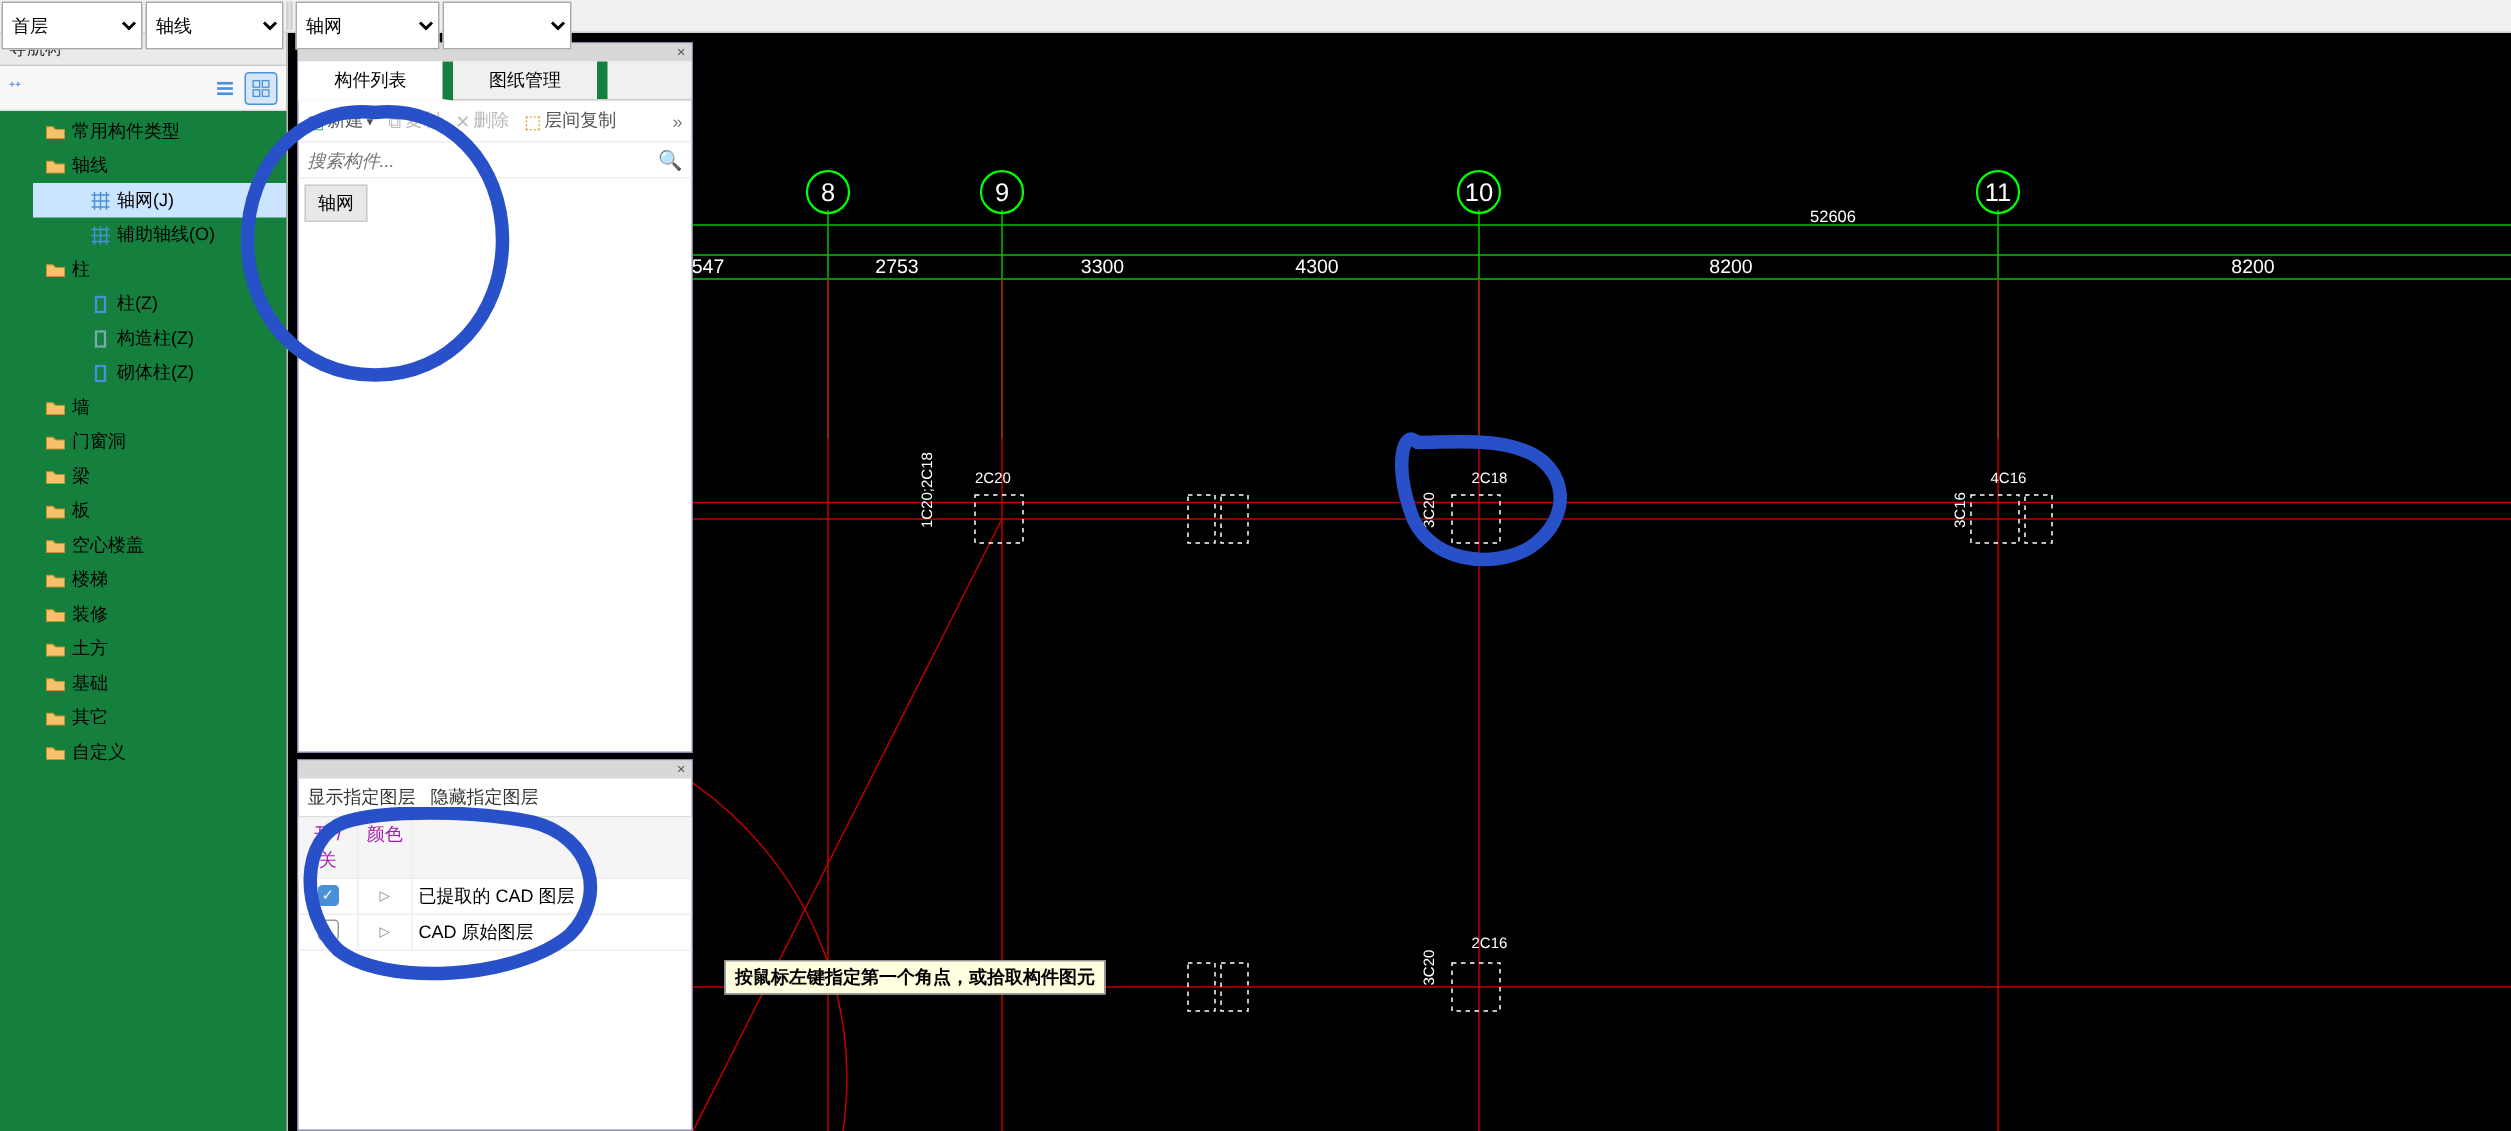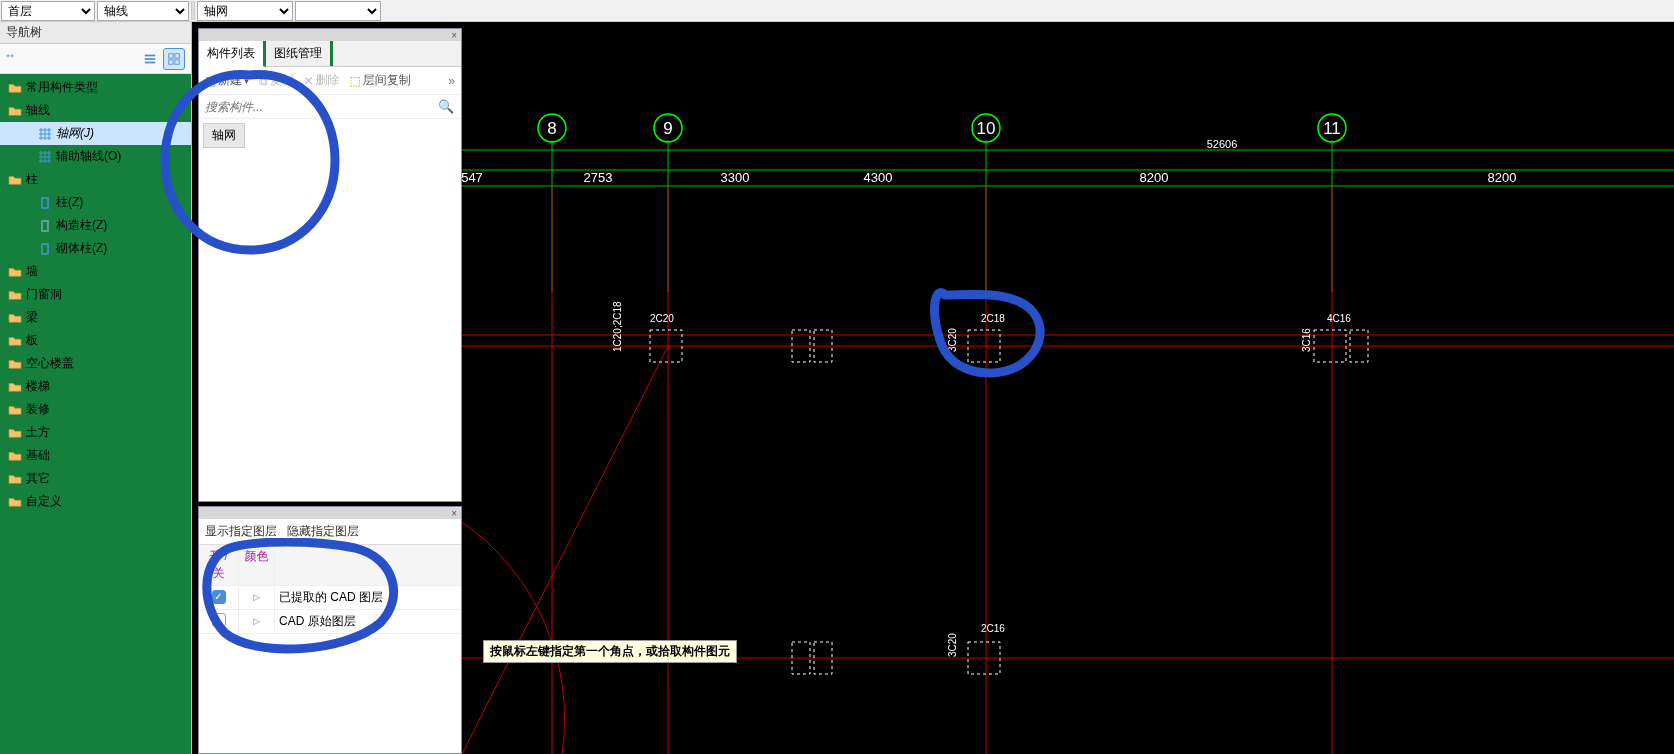--- a/index.html
+++ b/index.html
@@ -1,49 +1,49 @@
 <!DOCTYPE html>
 <html><head>
 <meta charset="utf-8">
 <style>
 * { box-sizing: border-box; margin: 0; padding: 0; font-family: "Microsoft YaHei", sans-serif; }
 body { width: 1674px; height: 754px; overflow: hidden; background: #000; position: relative; }
 
 .toolbar { position: absolute; top: 0; left: 0; right: 0; height: 22px; background: #f0f0f0; border-bottom: 1px solid #ccc; display: flex; gap: 2px; padding: 1px; z-index: 10; }
-.toolbar select { height: 20px; font-size: 12px; border: 1px solid #aaa; background: #fff; padding: 0 2px; }
+.toolbar select { height: 32px; font-size: 12px; border: 1px solid #aaa; background: #fff; padding: 0 2px; }
 .sel1 { width: 94px; }
 .sel2 { width: 92px; }
 .sep { width: 4px; border-left: 1px solid #ccc; border-right: 1px solid #ccc; background: #ddd; }
 .sel3 { width: 96px; }
 .sel4 { width: 86px; }
 
 .nav-panel { position: absolute; top: 22px; left: 0; width: 192px; bottom: 0; background: #15803d; border-right: 1px solid #bbb; z-index: 5; }
 .nav-header { height: 22px; background: #eaeaea; border-bottom: 1px solid #ccc; display: flex; align-items: center; padding: 0 6px; font-size: 12px; color: #333; }
 .nav-tools { height: 30px; background: #f8f8f8; border-bottom: 1px solid #ddd; display: flex; align-items: center; padding: 0 6px; }
 .nav-tools .spacer { flex: 1; }
 .tool-btn { width: 22px; height: 22px; border: 1px solid transparent; margin-left: 2px; display: flex; align-items: center; justify-content: center; border-radius: 3px; cursor: pointer; }
 .tool-btn.active { background: #d5e6f7; border-color: #4a90d9; }
 .tool-btn svg { width: 14px; height: 14px; }
 .expand-icon { color: #4a90d9; font-size: 12px; cursor: pointer; }
 
-.tree { font-size: 12px; padding: 2px 0; overflow-y: auto; }
+.tree { font-size: 12px; padding: 2px 0; overflow-y: auto; margin-left: 22px; }
 .tree-node { padding: 3px 0 3px 8px; display: flex; align-items: center; cursor: pointer; }
 .tree-node.cat { font-weight: normal; }
 .tree-node.child { padding-left: 38px; }
-.tree-node.selected { background: #cce5ff; font-style: italic; }
+.tree-node.selected { background: #cce5ff; }
 .folder-icon { width: 14px; height: 12px; margin-right: 4px; }
 .folder-icon.open { fill: #f5c26b; stroke: #c9912f; }
 .folder-icon.closed { fill: #f5c26b; stroke: #c9912f; }
 .item-icon { width: 14px; height: 14px; margin-right: 4px; flex-shrink: 0; }
 
 .comp-panel { position: absolute; top: 28px; left: 198px; width: 264px; height: 474px; background: #fff; border: 1px solid #88a; z-index: 6; display: flex; flex-direction: column; }
 .panel-titlebar { height: 12px; background: #d8d8d8; display: flex; justify-content: flex-end; align-items: center; padding: 0 4px; }
 .panel-titlebar .x { font-size: 10px; cursor: pointer; color: #555; }
 .panel-tabs { display: flex; background: #f0f0f0; border-bottom: 1px solid #ccc; }
-.panel-tab { padding: 4px 8px; font-size: 12px; cursor: pointer; border-right: 3px solid #15803d; }
+.panel-tab { padding: 4px 24px; font-size: 12px; cursor: pointer; border-right: 7px solid #15803d; }
 .panel-tab.active { background: #fff; border-bottom: 1px solid #fff; margin-bottom: -1px; }
 .comp-toolbar { height: 28px; display: flex; align-items: center; padding: 0 6px; gap: 10px; border-bottom: 1px solid #eee; font-size: 12px; }
 .comp-toolbar .tb-item { display: flex; align-items: center; gap: 2px; color: #555; cursor: pointer; }
 .comp-toolbar .tb-item.disabled { color: #bbb; }
 .comp-toolbar .more { margin-left: auto; cursor: pointer; color: #777; }
 .comp-search { height: 24px; border-bottom: 1px solid #eee; display: flex; align-items: center; padding: 0 6px; gap: 42px; }
 .comp-search input { flex: 1; border: none; outline: none; font-size: 12px; color: #aaa; font-style: italic; }
 .comp-search .searchicon { color: #4a90d9; cursor: pointer; font-size: 13px; }
 .comp-list { flex: 1; padding: 4px; font-size: 12px; }
 .comp-item { padding: 3px 8px; background: #e8e8e8; border: 1px solid #ccc; display: inline-block; }

